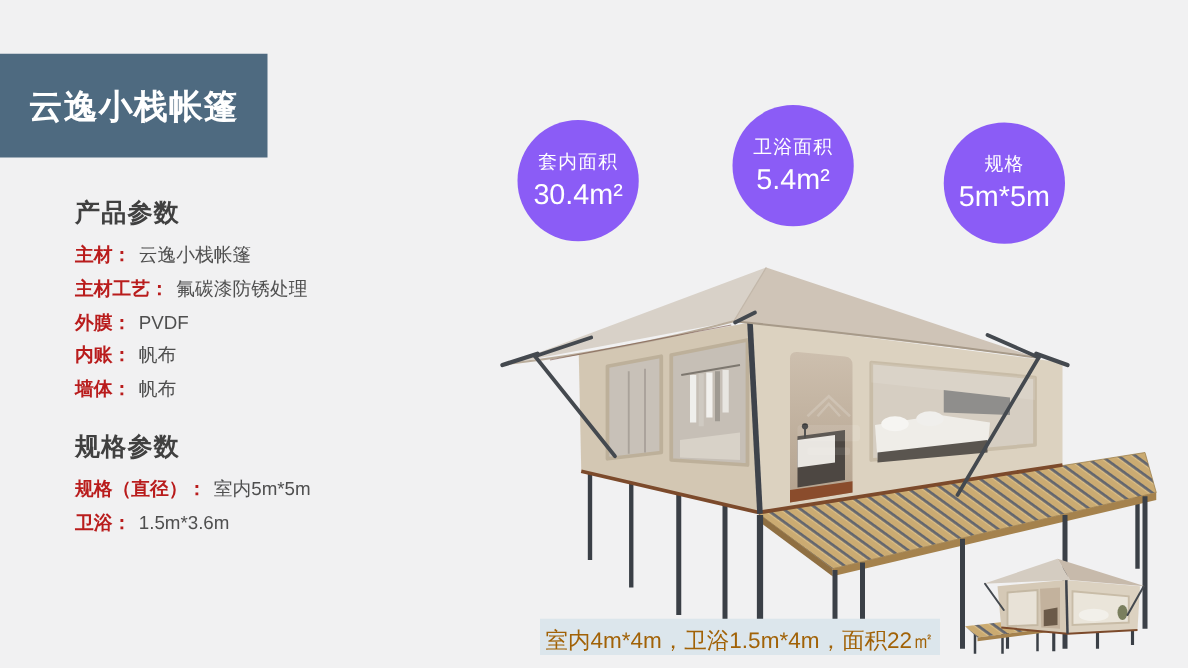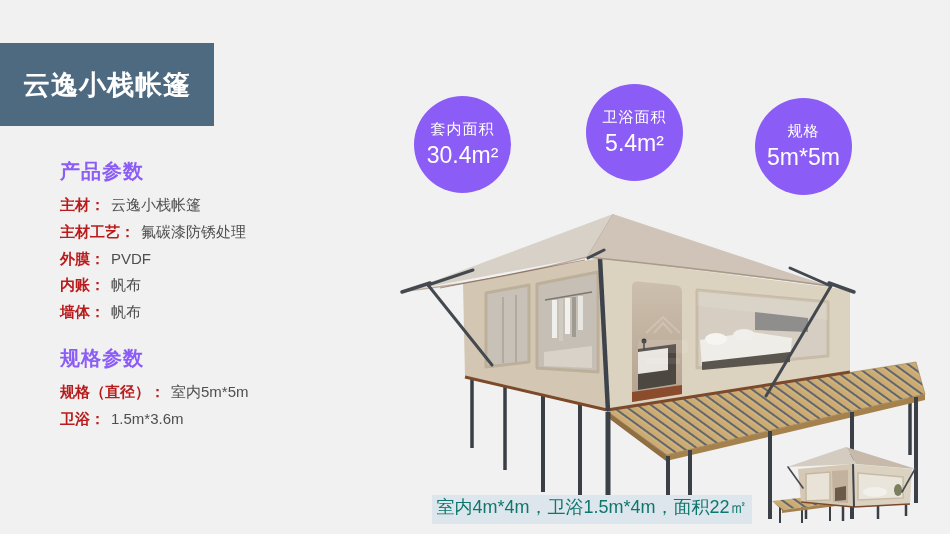--- a/index.html
+++ b/index.html
@@ -14,43 +14,43 @@
     background:#4e6a80;display:flex;align-items:center;justify-content:center;
   }
   .banner .title{
     color:#ffffff;font-size:27px;font-weight:bold;letter-spacing:1px;
   }
   
   .params{
     position:absolute;left:60px;top:161px;width:340px;
   }
   .section-header{
-    font-size:20px;font-weight:bold;color:#8b5cf6;
+    font-size:20px;font-weight:bold;color:#404040;
     line-height:20px;margin:0 0 16px 0;letter-spacing:1px;
   }
   .section-header.spec{margin-top:28px;}
   .param-row{
     font-size:15px;line-height:16px;margin-bottom:10.8px;
     display:flex;gap:6px;align-items:baseline;white-space:nowrap;
   }
   .param-label{font-weight:bold;color:#b91c1c;}
   .param-value{color:#4f4f4f;}
   
   .stat-circle{
     position:absolute;width:97px;height:97px;border-radius:50%;
     background:#8b5cf6;color:#fff;display:flex;flex-direction:column;
     align-items:center;justify-content:center;text-align:center;
   }
   .stat-label{font-size:15px;letter-spacing:1px;margin-bottom:3px;}
   .stat-value{font-size:23px;}
   
   .caption{
     position:absolute;left:432px;top:495px;width:320px;height:29px;
-    background:#dce6ec;display:flex;align-items:flex-start;justify-content:center;
-    font-size:18px;color:#0f766e;white-space:nowrap;z-index:5;
+    background:#dce6ec;display:flex;align-items:flex-end;justify-content:center;
+    font-size:18px;color:#a16207;white-space:nowrap;z-index:5;
   }
   .tent-svg{position:absolute;left:385px;top:200px;z-index:1;}
 </style>
 </head>
 <body>
 
 <div class="banner">
   <div class="title">云逸小栈帐篷</div>
 </div>
 

